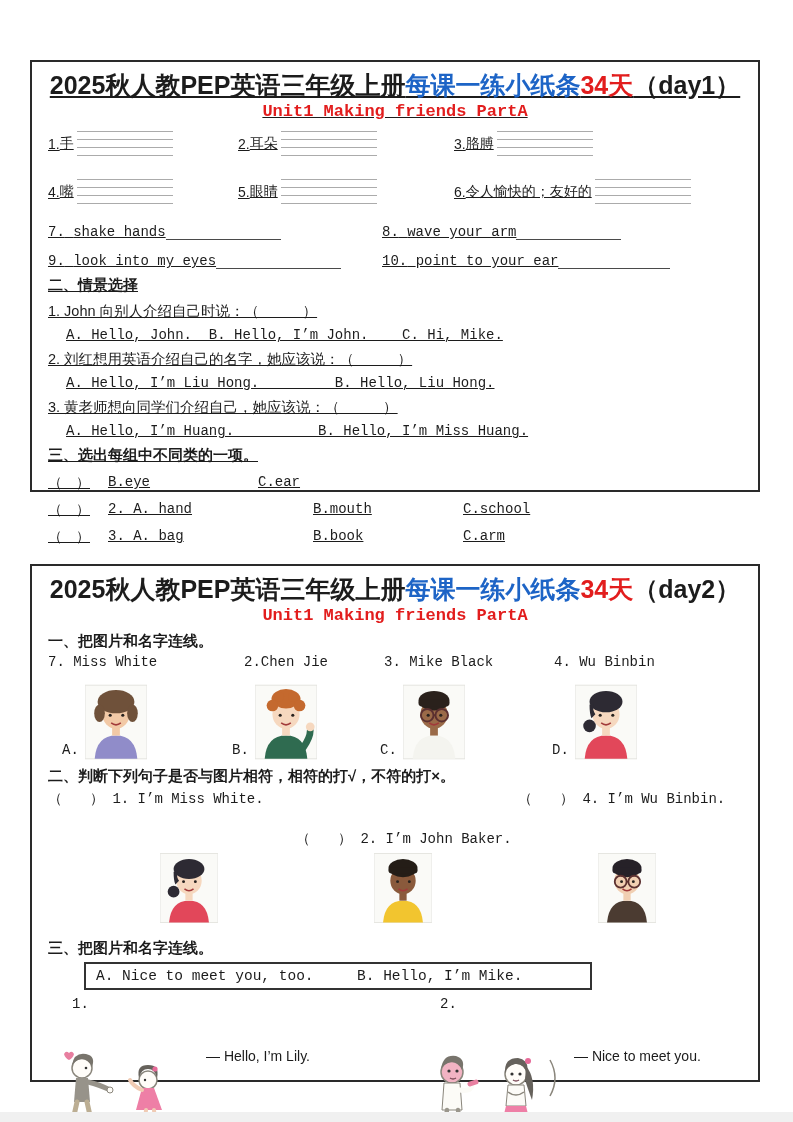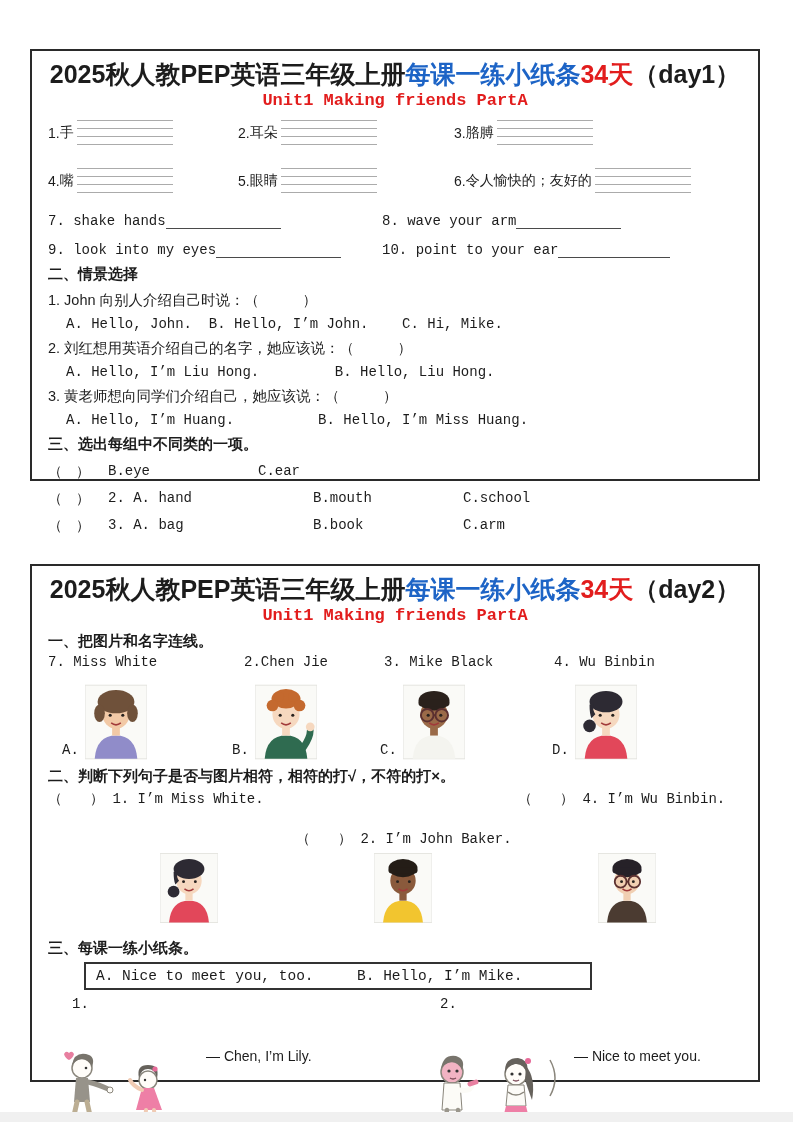--- a/index.html
+++ b/index.html
@@ -1,20 +1,20 @@
 <!DOCTYPE html>
 <html><head>
 <meta charset="utf-8">
 <style>
   html,body{margin:0;padding:0;background:#ffffff;}
   .page{position:relative;width:793px;height:1122px;background:#ffffff;overflow:hidden;
         font-family:"Liberation Sans","DejaVu Sans",sans-serif;color:#1c1c1c;}
   .sheet{position:absolute;left:30px;width:730px;border:2px solid #2a2a2a;background:#fff;
          box-sizing:border-box;padding:8px 16px 0 16px;}
-  #sheet1{top:49px;height:432px;}
+  #sheet1{top:60px;height:432px;text-decoration:underline;}
   #sheet2{top:564px;height:518px;}
   .page-bottom-strip{position:absolute;left:0;bottom:0;width:793px;height:10px;background:#f0f0f0;}
 
   .title{ text-align:center;font-size:25px;font-weight:bold;line-height:1.25;white-space:nowrap;}
   .title .blue{color:#1d64c6;}
   .title .red{color:#e21d1d;}
   .subtitle{text-align:center;font-size:17px;font-weight:bold;color:#e21d1d;
             font-family:"Liberation Mono","DejaVu Sans Mono",monospace;margin-top:1px;}
 
   .sec-head{font-size:15px;font-weight:bold;margin:7px 0 3px 0;}
@@ -320,21 +320,21 @@
 
     <circle cx="25" cy="31" r="6.5" fill="none" stroke="#5b3030" stroke-width="2"></circle>
     <circle cx="40" cy="31" r="6.5" fill="none" stroke="#5b3030" stroke-width="2"></circle>
     <line x1="31.5" y1="31" x2="33.5" y2="31" stroke="#5b3030" stroke-width="2"></line>
     <path d="M27 39 Q32 43 37 39" stroke="#a23a3a" stroke-width="1.6" fill="none"></path>
 
   </svg></span>
       </div>
     </div>
 
-    <div class="sec-head">三、每课一练小纸条。</div>
+    <div class="sec-head">三、把图片和名字连线。</div>
 
     <div class="bank-box mono">A. Nice to meet you, too.     B. Hello, I’m Mike.</div>
 
     <div class="choose-items">
       <div class="choose-item ci1">
         <div class="ci-num mono">1.</div>
         <div class="ci-body">
           <svg class="scene" viewBox="0 0 152 88">
             <path d="M16 10 q2 -4 5 -1 q3 -3 5 1 q-1 4 -5 6 q-4 -2 -5 -6" fill="#e87fa0"></path>
             <path d="M8 78 Q76 93 144 74" stroke="#9a968c" stroke-width="1.5" fill="none"></path>
@@ -351,21 +351,21 @@
             <path d="M91 34 Q88 21 100 21 Q112 21 109 34 Q107 25 100 25 Q93 25 91 34 Z" fill="#66625c"></path>
             <circle cx="107" cy="25" r="2.6" fill="#e66a98"></circle>
             <circle cx="97" cy="36" r="1.2" fill="#333"></circle>
             <path d="M94 44 L88 66 L114 66 L106 44 Z" fill="#ee7fa6"></path>
             <path d="M94 46 Q85 42 82 36" stroke="#f0cbb4" stroke-width="4" fill="none" stroke-linecap="round"></path>
             <path d="M98 66 L97 76 M106 66 L107 76" stroke="#f0cbb4" stroke-width="4" stroke-linecap="round"></path>
             <ellipse cx="96" cy="78" rx="4.5" ry="2.5" fill="#b7525f"></ellipse>
             <ellipse cx="108" cy="78" rx="4.5" ry="2.5" fill="#b7525f"></ellipse>
           </svg>
           <div class="dialog">
-            <div class="dline">— Chen, I’m Lily.</div>
+            <div class="dline">— Hello, I’m Lily.</div>
             <div class="dline dline2"><span>—</span><span class="dash-blank"></span></div>
           </div>
         </div>
       </div>
 
       <div class="choose-item ci2">
         <div class="ci-num mono">2.</div>
         <div class="ci-body">
           <svg class="scene" viewBox="0 0 152 88">
             <path d="M10 80 Q76 94 142 76" stroke="#9a968c" stroke-width="1.5" fill="none"></path>

